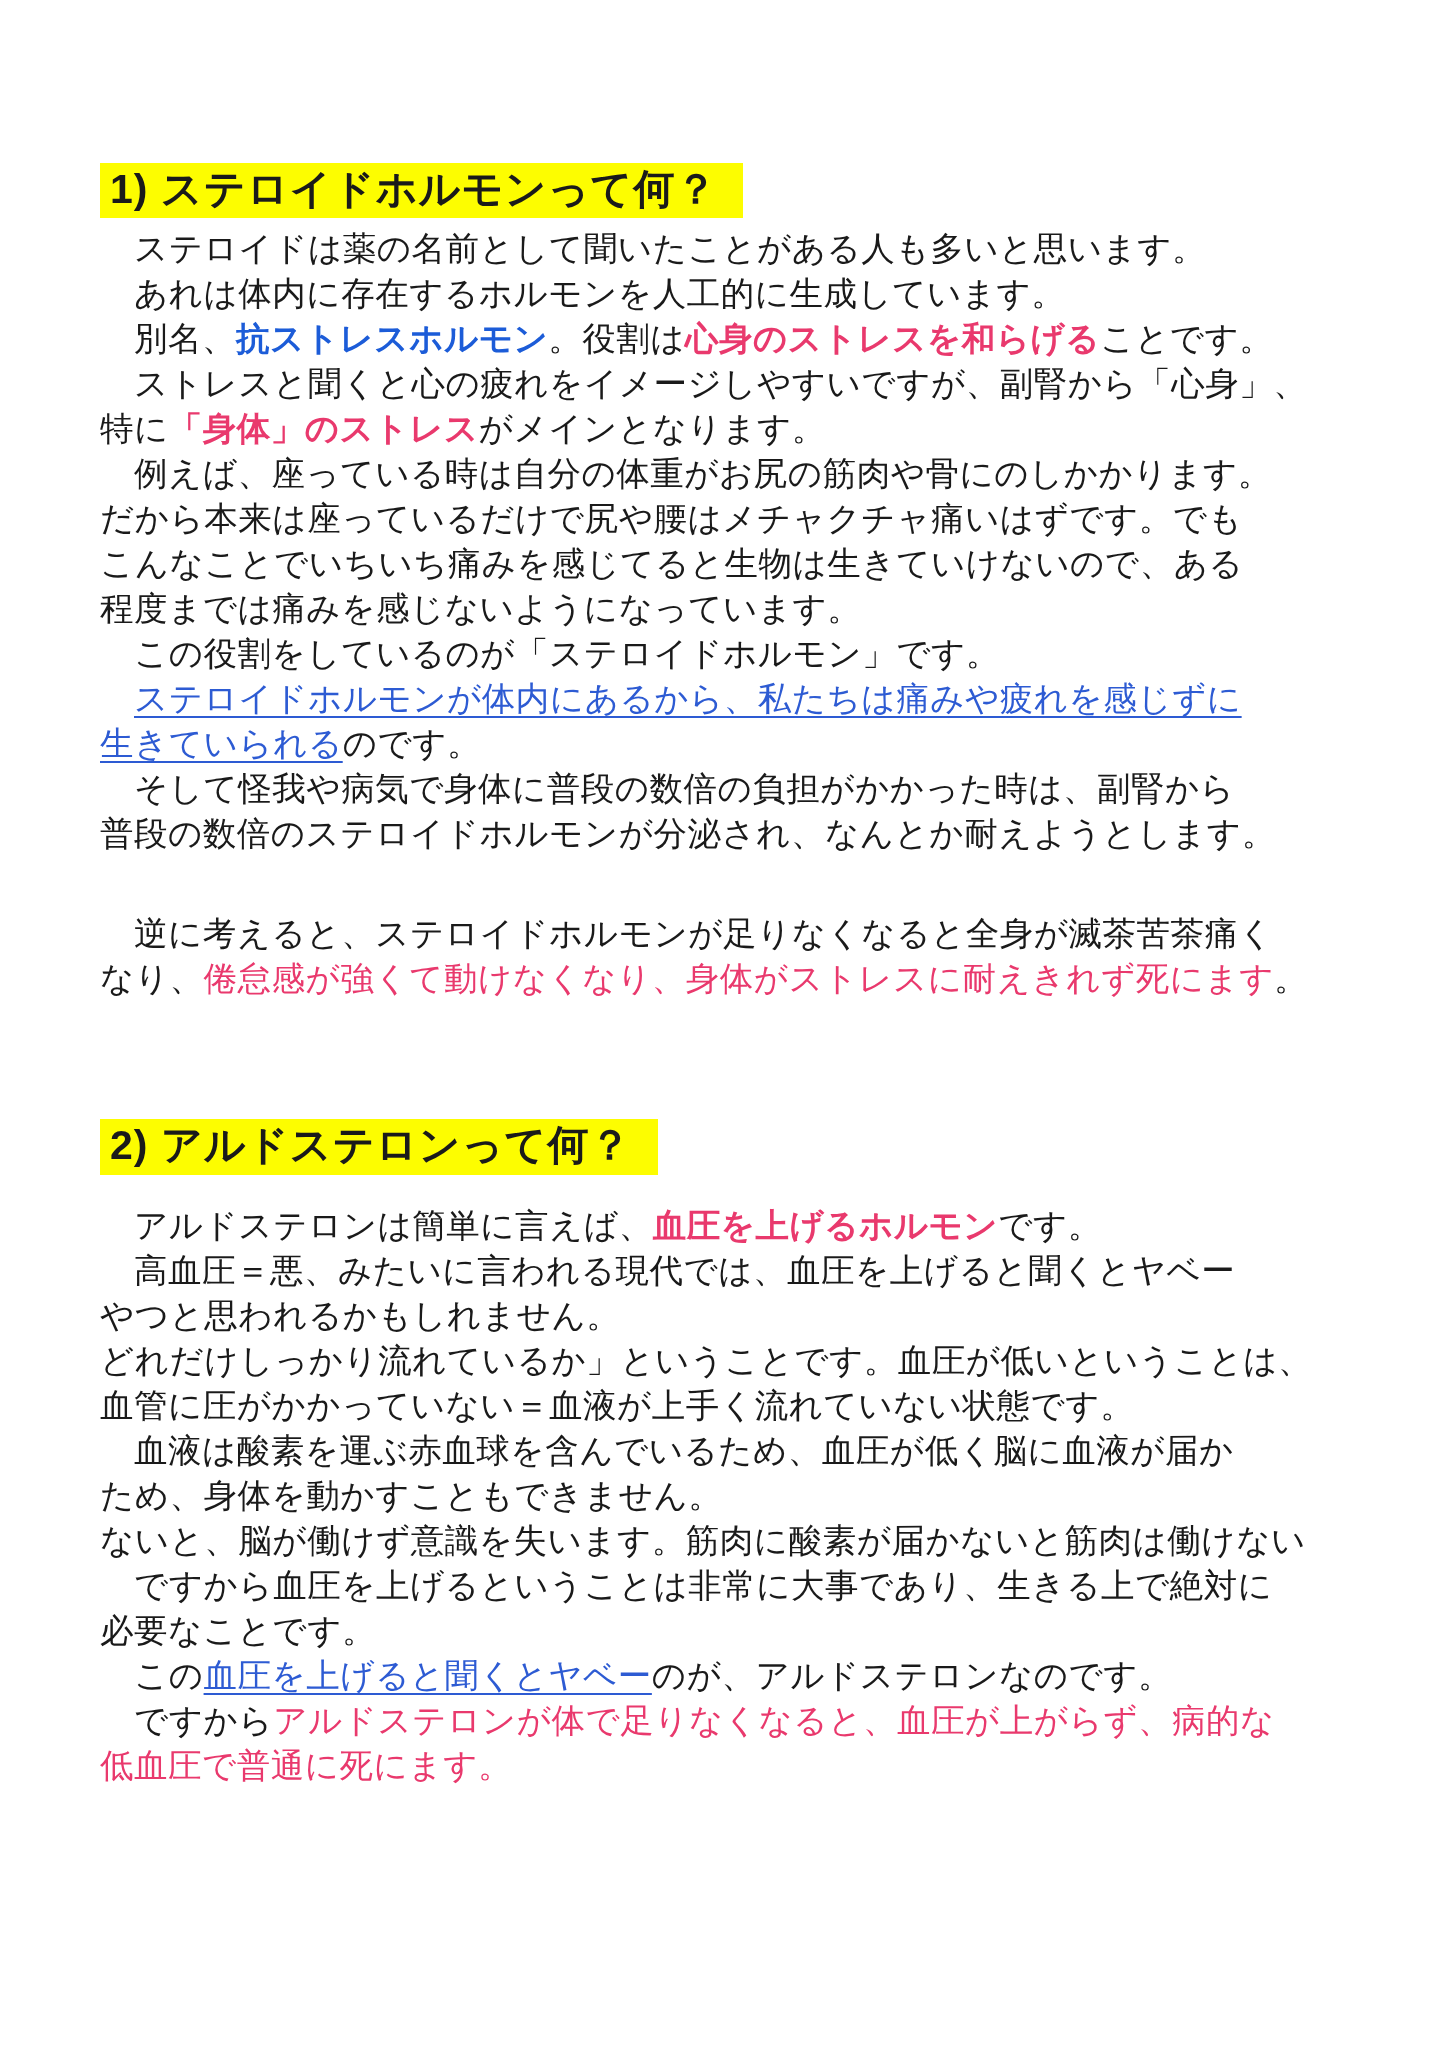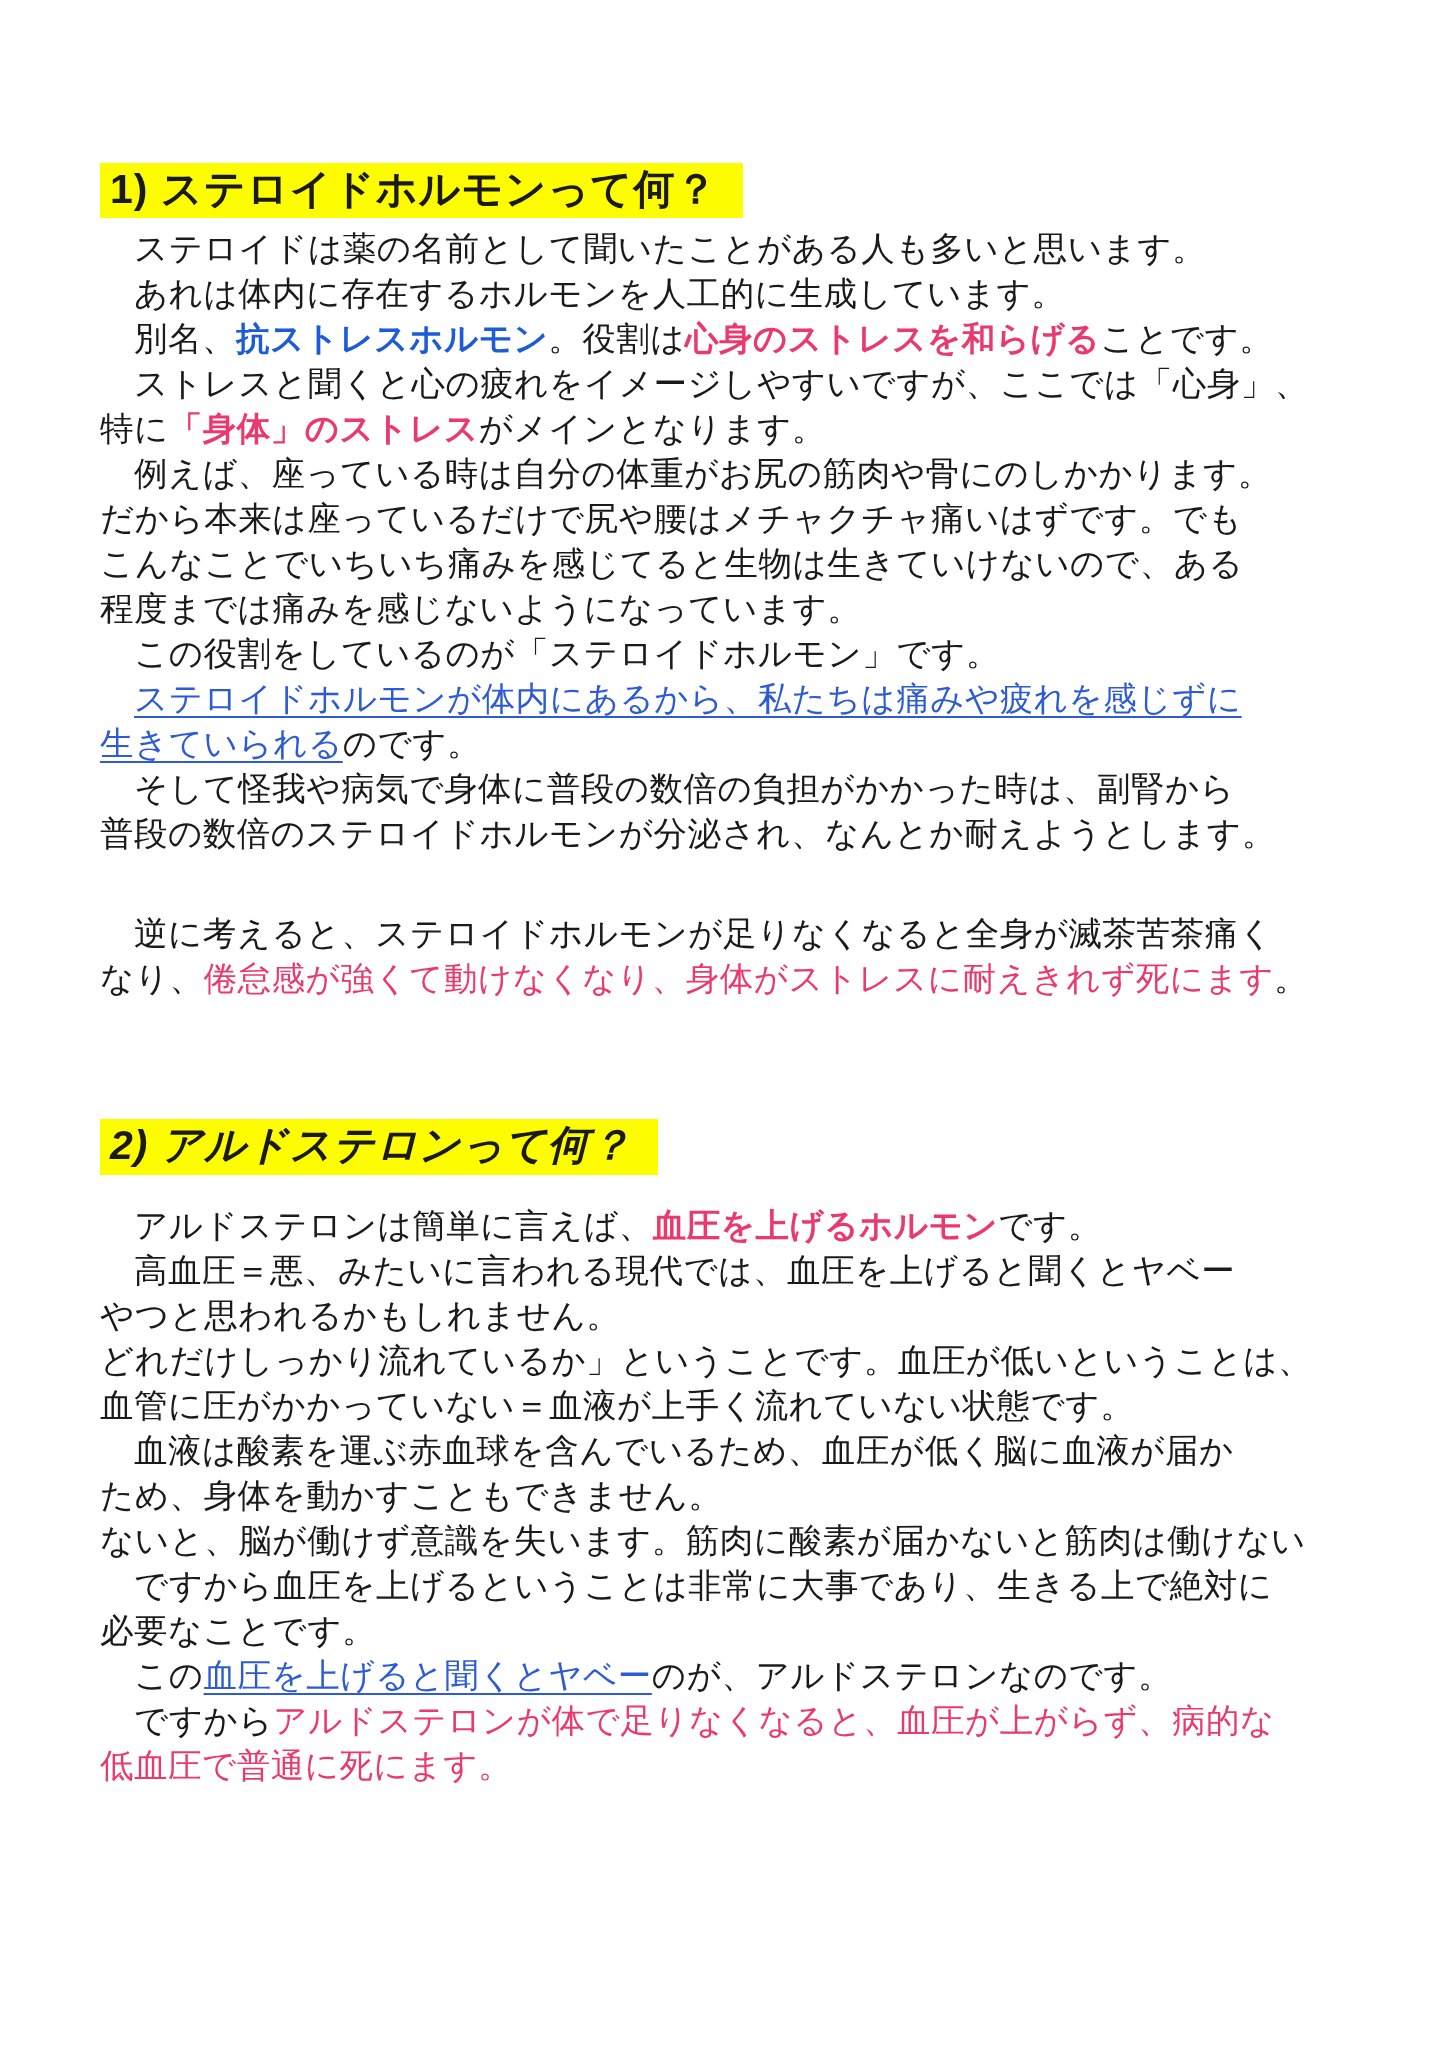--- a/index.html
+++ b/index.html
@@ -43,35 +43,35 @@
     min-height:45px;
     white-space:nowrap;
     letter-spacing:0.5px;
   }
   .r-plain{color:var(--c-text);}
   .r-blue-bold{color:var(--c-blue-bold);font-weight:bold;}
   .r-pink-bold{color:var(--c-pink);font-weight:bold;}
   .r-pink{color:var(--c-pink);}
   .r-link{color:var(--c-link);text-decoration:underline;text-underline-offset:6px;text-decoration-thickness:2px;cursor:pointer;}
   .section-2{margin-top:118px;}
-  .section-2 .section-heading{margin-bottom:28px;font-style:italic;}
+  .section-2 .section-heading{margin-bottom:28px;}
   .blank-line{height:55px;}
 </style>
 </head>
 <body>
 
 <div class="page">
 
   <section class="section-1">
     <h1 class="section-heading">1) ステロイドホルモンって何？</h1>
     <div class="lines">
         <div class="text-line"><span class="r-plain">　ステロイドは薬の名前として聞いたことがある人も多いと思います。</span></div>
         <div class="text-line"><span class="r-plain">　あれは体内に存在するホルモンを人工的に生成しています。</span></div>
         <div class="text-line"><span class="r-plain">　別名、</span><span class="r-blue-bold">抗ストレスホルモン</span><span class="r-plain">。役割は</span><span class="r-pink-bold">心身のストレスを和らげる</span><span class="r-plain">ことです。</span></div>
-        <div class="text-line"><span class="r-plain">　ストレスと聞くと心の疲れをイメージしやすいですが、ここでは「心身」、</span></div>
+        <div class="text-line"><span class="r-plain">　ストレスと聞くと心の疲れをイメージしやすいですが、副腎から「心身」、</span></div>
         <div class="text-line"><span class="r-plain">特に</span><span class="r-pink-bold">「身体」のストレス</span><span class="r-plain">がメインとなります。</span></div>
         <div class="text-line"><span class="r-plain">　例えば、座っている時は自分の体重がお尻の筋肉や骨にのしかかります。</span></div>
         <div class="text-line"><span class="r-plain">だから本来は座っているだけで尻や腰はメチャクチャ痛いはずです。でも</span></div>
         <div class="text-line"><span class="r-plain">こんなことでいちいち痛みを感じてると生物は生きていけないので、ある</span></div>
         <div class="text-line"><span class="r-plain">程度までは痛みを感じないようになっています。</span></div>
         <div class="text-line"><span class="r-plain">　この役割をしているのが「ステロイドホルモン」です。</span></div>
         <div class="text-line"><span class="r-plain">　</span><span class="r-link">ステロイドホルモンが体内にあるから、私たちは痛みや疲れを感じずに</span></div>
         <div class="text-line"><span class="r-link">生きていられる</span><span class="r-plain">のです。</span></div>
         <div class="text-line"><span class="r-plain">　そして怪我や病気で身体に普段の数倍の負担がかかった時は、副腎から</span></div>
         <div class="text-line"><span class="r-plain">普段の数倍のステロイドホルモンが分泌され、なんとか耐えようとします。</span></div>

